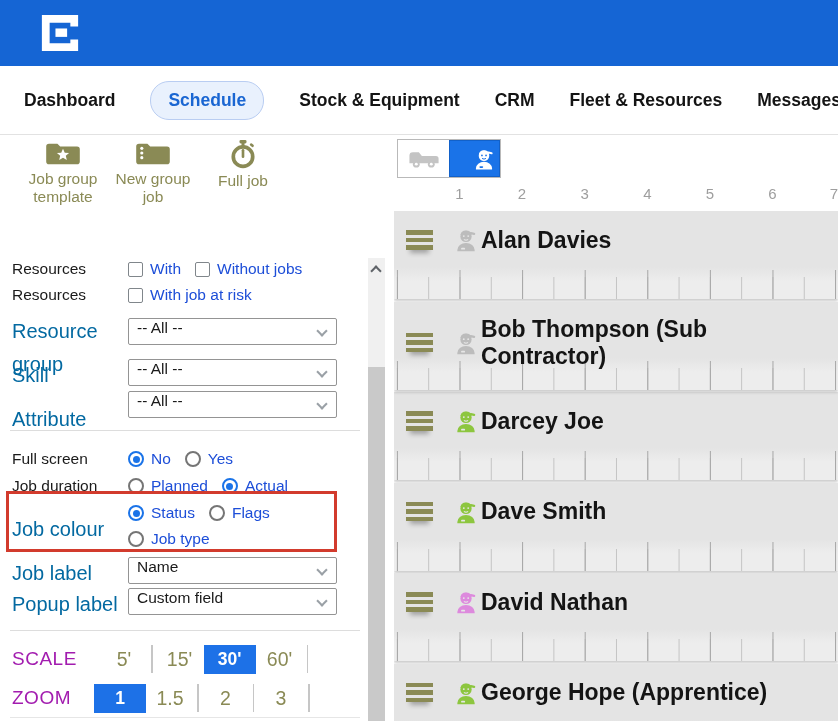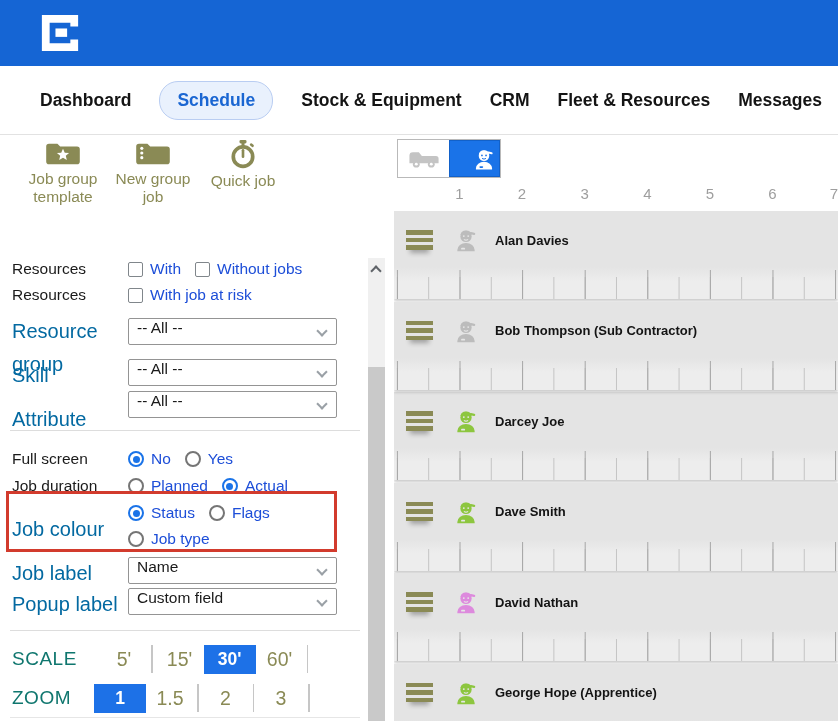--- a/index.html
+++ b/index.html
@@ -6,21 +6,21 @@
   html,body { background:#fff; }
   body { font-family:"Liberation Sans", sans-serif; }
   #app { position:relative; width:838px; height:721px; overflow:hidden; background:#fff; }
 
   
   .top-header { position:absolute; left:0; top:0; width:838px; height:66px; background:#1565d4; }
   .logo { position:absolute; left:38px; top:11px; width:44px; height:44px; }
 
   
   .nav { position:absolute; left:0; top:66px; width:838px; height:69px; background:#fff;
-         border-bottom:1px solid #e2e2e2; display:flex; align-items:center; padding-left:40px; gap:28px; }
+         border-bottom:1px solid #e2e2e2; display:flex; align-items:center; padding-left:24px; gap:35px; }
   .nav-item { font-size:17.5px; font-weight:600; color:#141414; white-space:nowrap; cursor:pointer; }
   .nav-item.pill { color:#1a66d2; background:#e9f1fd; border:1px solid #b9cdf2; border-radius:19px; padding:8px 17px; }
 
   
   .toolbar { position:absolute; left:18px; top:139px; width:364px; display:flex; }
   .tb-btn { width:90px; display:flex; flex-direction:column; align-items:center; cursor:pointer; }
   .tb-btn svg { display:block; }
   .tb-label { margin-top:3px; font-size:15.5px; line-height:1.16; color:#8a8a55; text-align:center; }
 
   
@@ -46,21 +46,21 @@
     box-shadow:0 2px 3px rgba(0,0,0,0.22); }
   .row-head { display:flex; align-items:center; padding:14px 0 0 12px; }
   .hamburger { width:27px; cursor:grab; box-shadow:0 7px 5px -4px rgba(0,0,0,0.3); }
   .hamburger i { display:block; width:27px; height:4.5px; background:#8a8a55; margin-bottom:3px; }
   .hamburger i:last-child { margin-bottom:0; }
   .worker { margin-left:18px; }
   .worker.gray   { --fill:#bcbcbc; --cut:#e6e6e6; }
   .worker.green  { --fill:#8dc63f; --cut:#e6e6e6; }
   .worker.violet { --fill:#dd8add; --cut:#e6e6e6; }
   .worker.white  { --fill:#ffffff; --cut:#1a73e8; }
-  .res-name { margin-left:14px; font-size:13px; font-weight:700; color:#141414; }
+  .res-name { font-size:23px; font-weight:700; color:#141414; }
 
   
   .panel-header { position:absolute; left:0; top:215px; width:385px; height:43px; background:#333438; }
   .panel-title { color:#fff; font-size:21px; font-weight:700; letter-spacing:.5px; margin:9px 0 0 12px;
                  display:inline-block; transform:scaleX(.95); transform-origin:left; }
   .panel-body { position:absolute; left:0; top:258px; width:368px; height:463px; background:#fff; }
   .prow { position:absolute; display:flex; align-items:flex-start; }
   .plabel { font-size:15.5px; color:#1a1a1a; }
   .lbl-abs { position:absolute; left:12px; font-size:20px; color:#0369a1; }
 
@@ -76,21 +76,21 @@
   .select span { font-size:15.5px; color:#1a1a1a; }
   .select .chev { position:absolute; right:10px; top:8px; width:8px; height:8px;
                   border-right:2px solid #9aa0a6; border-bottom:2px solid #9aa0a6; transform:rotate(45deg); }
 
   .hr { position:absolute; left:10px; width:350px; height:1px; background:#ddd; }
 
   .redbox { position:absolute; left:6px; top:491px; width:331px; height:61px; border:3px solid #d23b2d; }
 
   
   .szrow { position:absolute; left:12px; display:flex; align-items:center; height:30px; }
-  .sz-label { width:88px; font-size:19px; color:#0f766e; letter-spacing:.5px; }
+  .sz-label { width:88px; font-size:19px; color:#a21caf; letter-spacing:.5px; }
   .sz-opt { min-width:48px; text-align:center; font-size:19.5px; color:#8a8a55; cursor:pointer; padding:0 2px; }
   .sz-chip { min-width:52px; height:29px; line-height:29px; background:#1d71e7; color:#fff; font-weight:700; font-size:17.5px; }
   .sz-div { width:1.5px; height:28px; background:#c6c6c6; margin:0 3px; }
 
   
   .pscroll { position:absolute; left:368px; top:258px; width:17px; height:463px; background:#f0f0f0; }
   .pscroll .up { position:absolute; left:4px; top:9px; width:8px; height:8px;
                  border-top:2.4px solid #5f6368; border-right:2.4px solid #5f6368; transform:rotate(-45deg); cursor:pointer; }
   .pscroll .thumb { position:absolute; left:0; top:109px; width:17px; height:354px; background:#c9c9c9; cursor:pointer; }
 </style>
@@ -133,21 +133,21 @@
       <div class="tb-label">New group job</div>
     </div>
     <div class="tb-btn">
       <svg width="30" height="30" viewBox="0 0 34 34">
         <rect fill="#8a8a55" x="13" y="1" width="8" height="4" rx="1.5"></rect>
         <rect fill="#8a8a55" x="15.3" y="4" width="3.4" height="4"></rect>
         <rect fill="#8a8a55" x="24.5" y="5.5" width="5" height="3" rx="1.4" transform="rotate(40 27 7)"></rect>
         <circle cx="17" cy="20" r="11" fill="#ffffff" stroke="#8a8a55" stroke-width="4.2"></circle>
         <path d="M17 20 L17 12.8" stroke="#8a8a55" stroke-width="3" stroke-linecap="round"></path>
       </svg>
-      <div class="tb-label">Quick job</div>
+      <div class="tb-label">Full job</div>
     </div>
   </div>
 
   <div class="view-toggle">
     <div class="vt-cell">
       <svg width="38" height="24" viewBox="0 0 44 28">
         <path fill="#c4c4c4" d="M5 19 V10 a4 4 0 0 1 4 -4 h7 l3.5 4.5 H36 a3 3 0 0 1 3 3 V19 z"></path>
         <circle fill="#c4c4c4" cx="13" cy="20" r="4"></circle>
           <circle fill="#ffffff" cx="13" cy="20" r="1.7"></circle>
         <circle fill="#c4c4c4" cx="30.5" cy="20" r="4"></circle>

